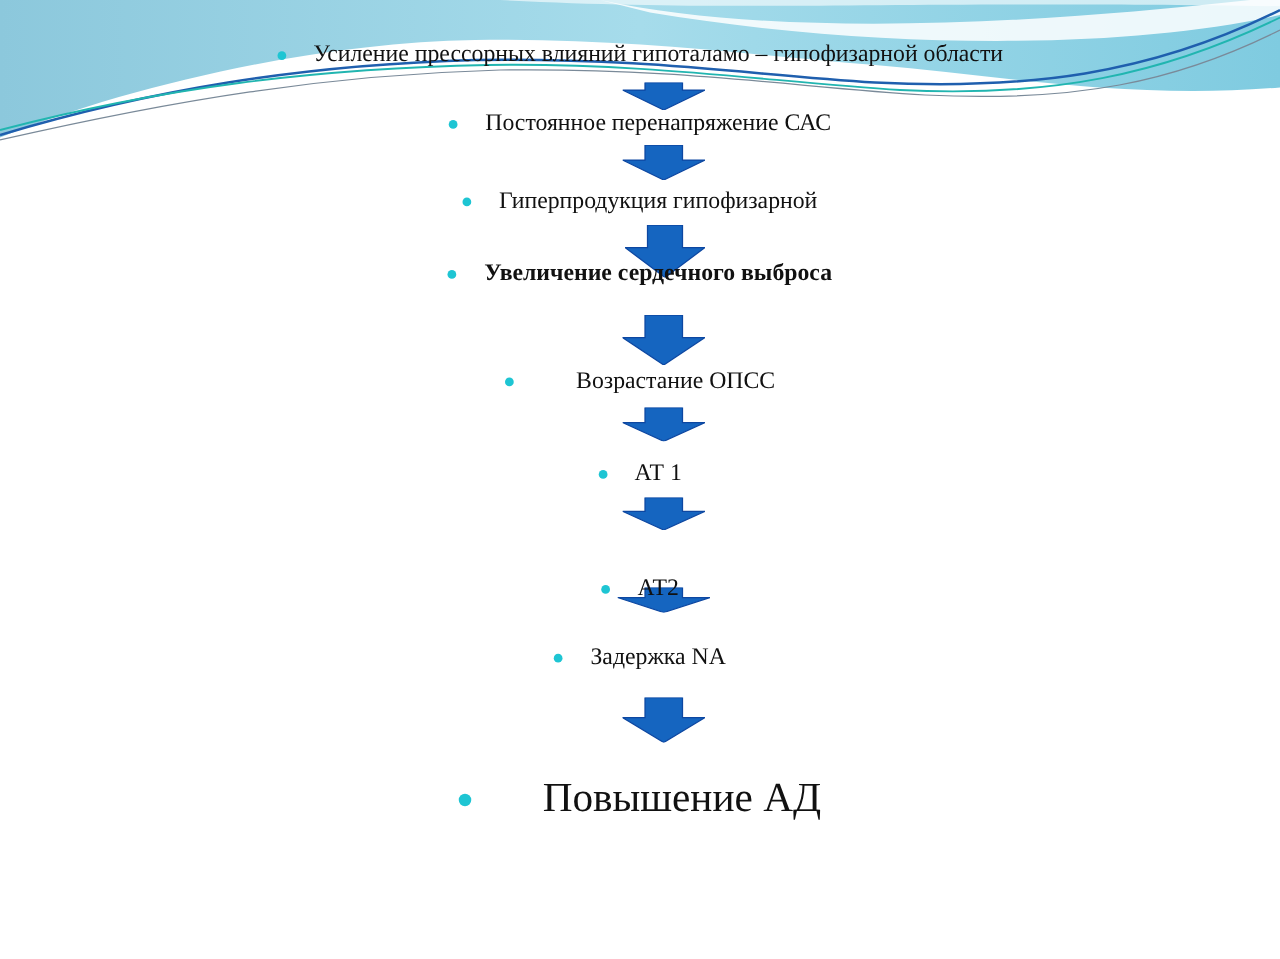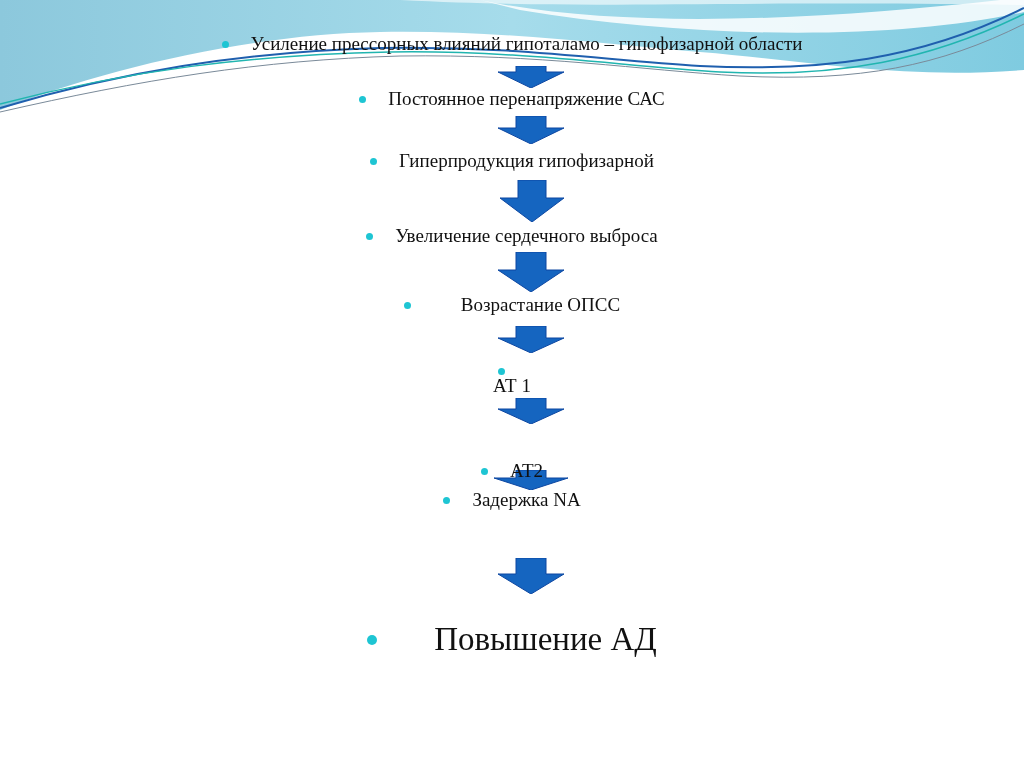--- a/index.html
+++ b/index.html
@@ -46,37 +46,37 @@
   <span class="label">Усиление прессорных влияний гипоталамо – гипофизарной  области</span>
 </div>
 <div class="item" style="top:88px;">
   <span class="bullet"></span>
   <span class="label">Постоянное перенапряжение САС</span>
 </div>
 <div class="item" style="top:150px;">
   <span class="bullet"></span>
   <span class="label">Гиперпродукция гипофизарной</span>
 </div>
-<div class="item" style="top:225px;">
+<div class="item" style="top:208px;font-weight:bold;">
   <span class="bullet"></span>
   <span class="label">Увеличение сердечного выброса</span>
 </div>
 <div class="item" style="top:294px;gap:28px;">
   <span class="bullet"></span>
   <span class="label">Возрастание ОПСС</span>
 </div>
-<div class="item" style="top:368px;flex-direction:column;">
+<div class="item" style="top:368px;">
   <span class="bullet"></span>
   <span class="label">АТ 1</span>
 </div>
 <div class="item" style="top:460px;">
   <span class="bullet"></span>
   <span class="label">АТ2</span>
 </div>
-<div class="item" style="top:489px;">
+<div class="item" style="top:515px;">
   <span class="bullet"></span>
   <span class="label">Задержка NA</span>
 </div>
 <div class="item final" style="top:621px;">
   <span class="bullet"></span>
   <span class="label">Повышение АД</span>
 </div>
 
 <svg class="arrow" style="left:498px;top:66px;width:66px;height:22px;" viewBox="0 0 66 22">
     <polygon points="18,0 48,0 48,6 66,6 33,22 0,6 18,6" fill="#1565c0" stroke="#0d47a1" stroke-width="1"></polygon>

